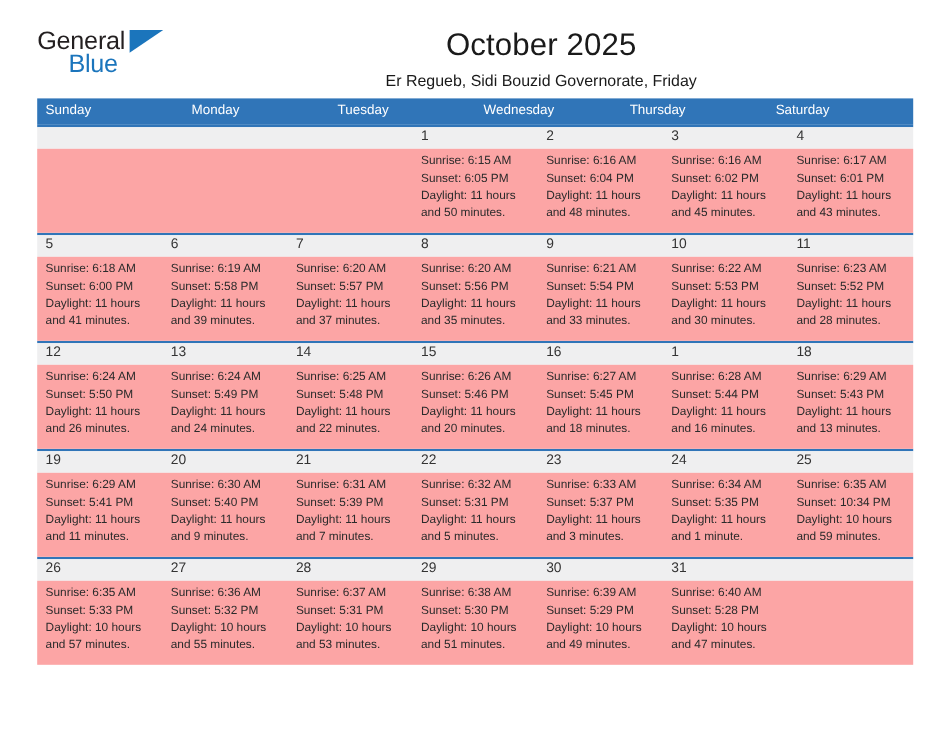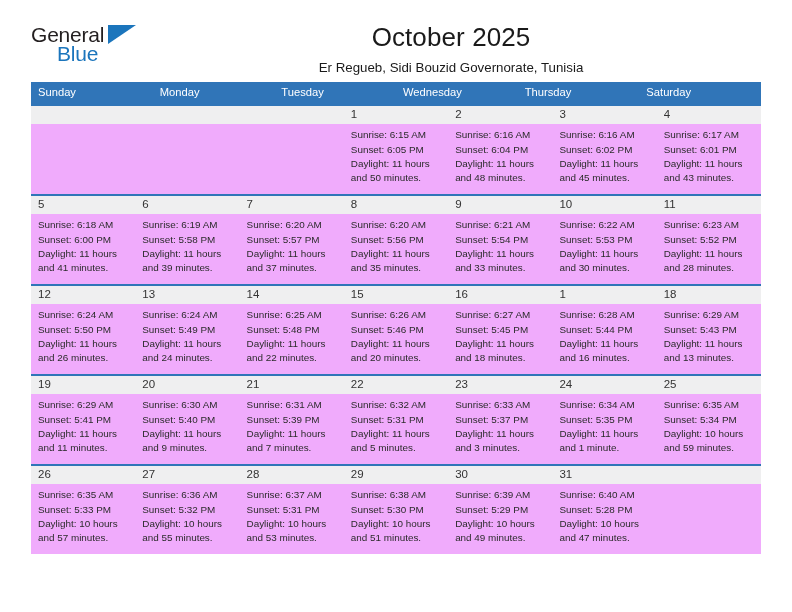--- a/index.html
+++ b/index.html
@@ -123,21 +123,21 @@
     flex: 1 1 0;
     font-size: 11.5px;
     color: #333333;
     padding-left: 7px;
     padding-top: 2px;
     line-height: 1.2;
   }
 
   .week-body {
     display: flex;
-    background: #f0abfc;
+    background: #fca5a5;
     min-height: 70px;
   }
   .info-cell {
     flex: 1 1 0;
     padding: 4px 6px 6px 7px;
     font-size: 9.9px;
     line-height: 1.42;
     color: #2b2b2b;
   }
   .info-cell div { white-space: normal; }
@@ -150,21 +150,21 @@
   <div class="topbar">
 
     <div class="logo">
       <span class="word-general">General</span>
       <span class="tri"></span>
       <span class="word-blue">Blue</span>
     </div>
 
     <div class="titles">
       <h1 class="cal-title">October 2025</h1>
-      <div class="cal-subtitle">Er Regueb, Sidi Bouzid Governorate, Tunisia</div>
+      <div class="cal-subtitle">Er Regueb, Sidi Bouzid Governorate, Friday</div>
     </div>
 
   </div>
 
   <div class="calendar">
 
     <div class="dow-row">
       <div class="dow">Sunday</div>
       <div class="dow">Monday</div>
       <div class="dow">Tuesday</div>
@@ -383,21 +383,21 @@
           <div>and 3 minutes.</div>
         </div>
         <div class="info-cell">
           <div>Sunrise: 6:34 AM</div>
           <div>Sunset: 5:35 PM</div>
           <div>Daylight: 11 hours</div>
           <div>and 1 minute.</div>
         </div>
         <div class="info-cell">
           <div>Sunrise: 6:35 AM</div>
-          <div>Sunset: 5:34 PM</div>
+          <div>Sunset: 10:34 PM</div>
           <div>Daylight: 10 hours</div>
           <div>and 59 minutes.</div>
         </div>
       </div>
     </div>
 
     <div class="week">
       <div class="week-dates">
         <div class="date-cell">26</div>
         <div class="date-cell">27</div>

